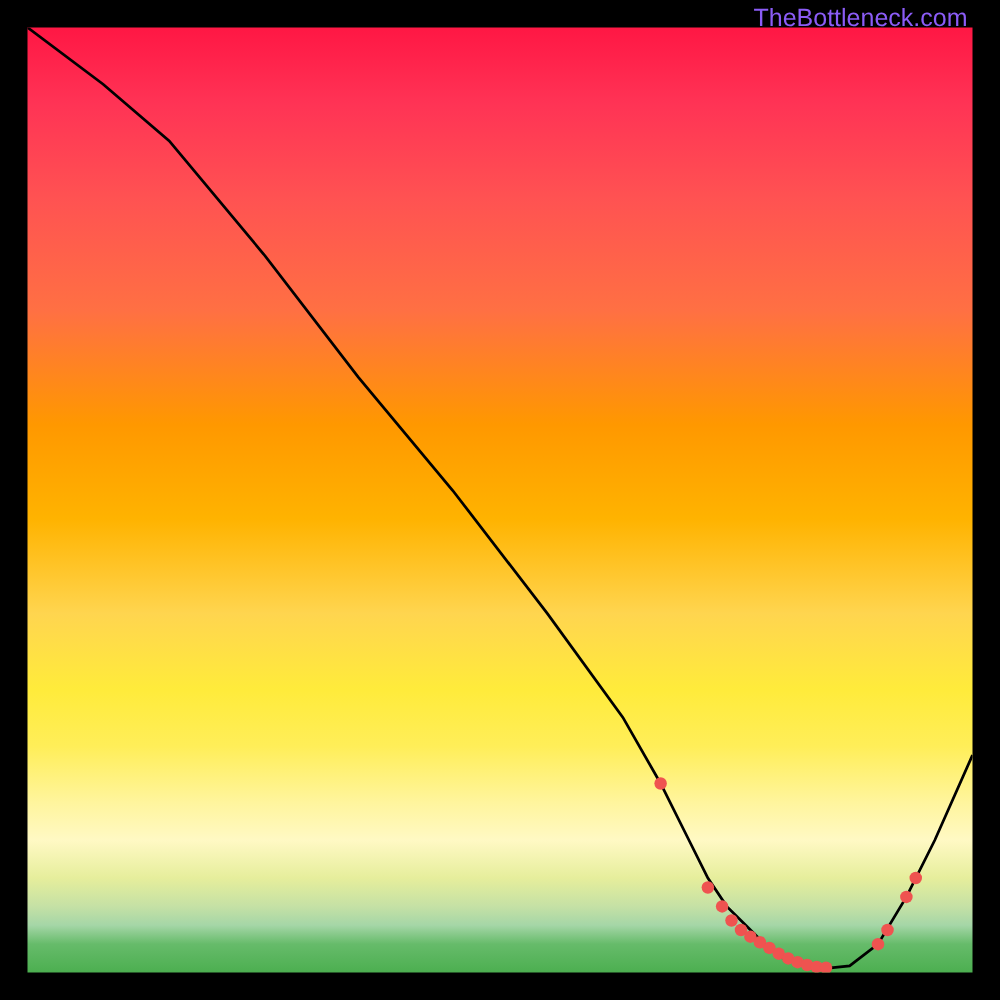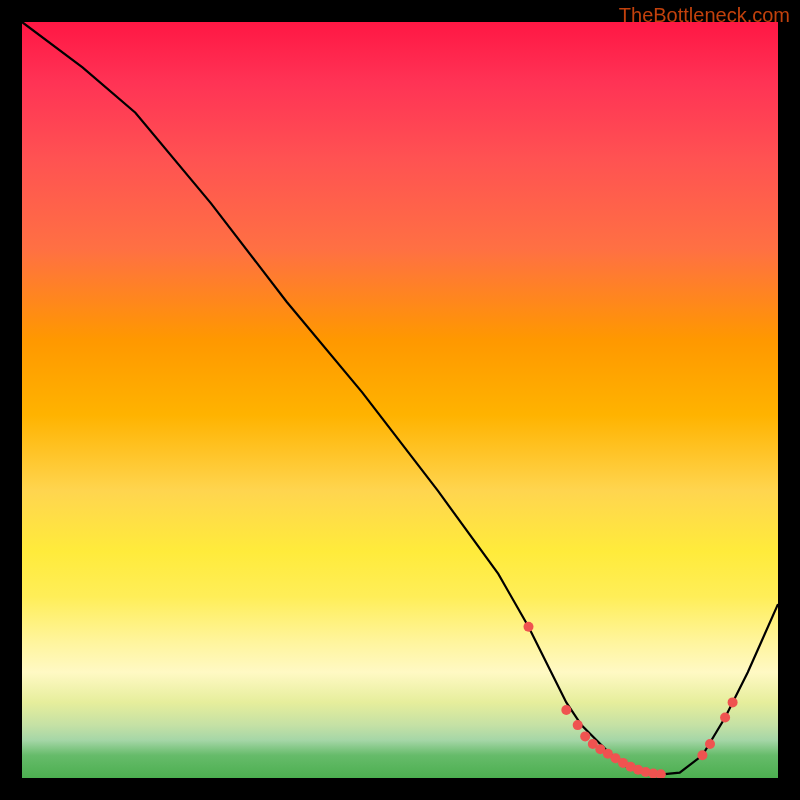--- a/index.html
+++ b/index.html
@@ -7,22 +7,22 @@
     width: 800px;
     height: 800px;
     background: #000;
     position: relative;
     font-family: Arial, sans-serif;
     overflow: hidden;
   }
   .watermark {
     position: absolute;
     top: 4px;
-    right: 10px;
-    color: #c2410c;
+    right: 26px;
+    color: #8b5cf6;
     font-size: 20px;
     font-weight: 500;
     z-index: 10;
     text-align: right;
   }
   .plot-area {
     position: absolute;
     left: 22px;
     top: 22px;
     width: 756px;

